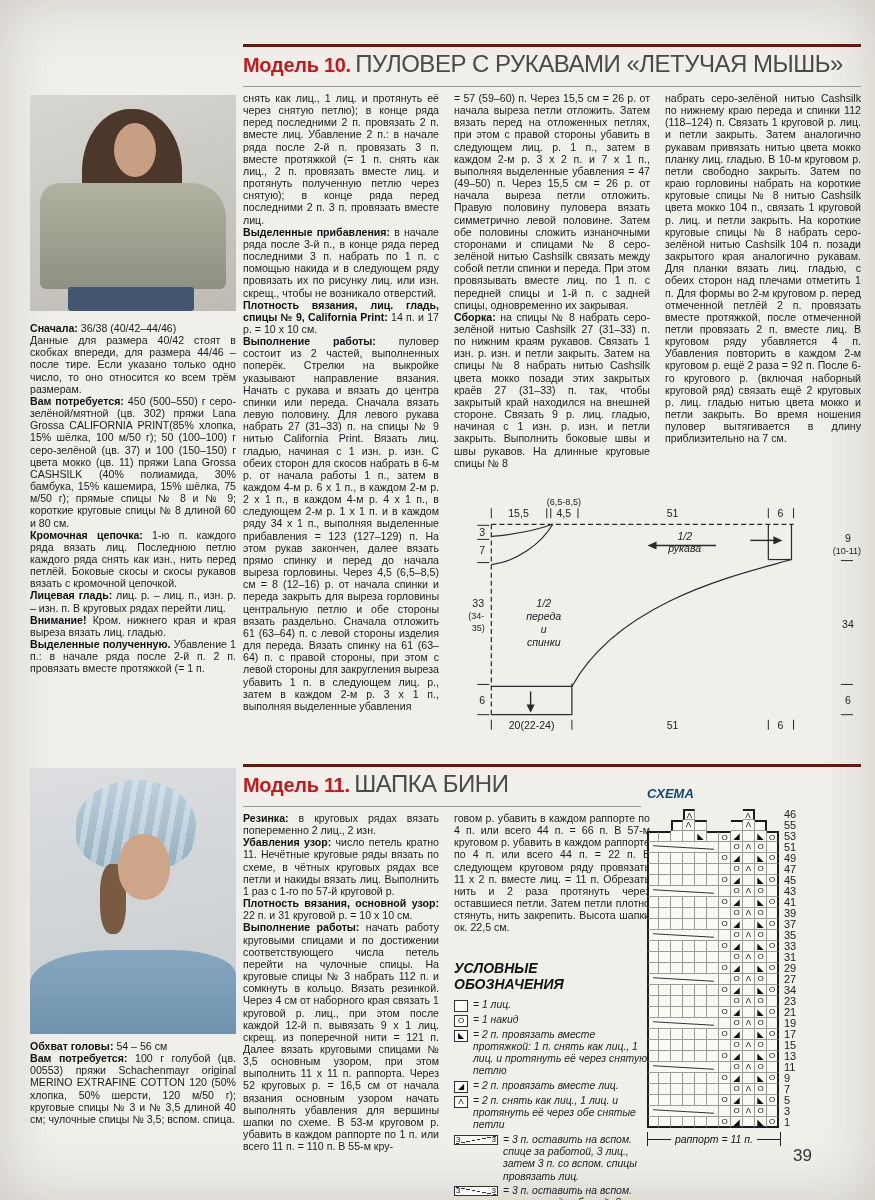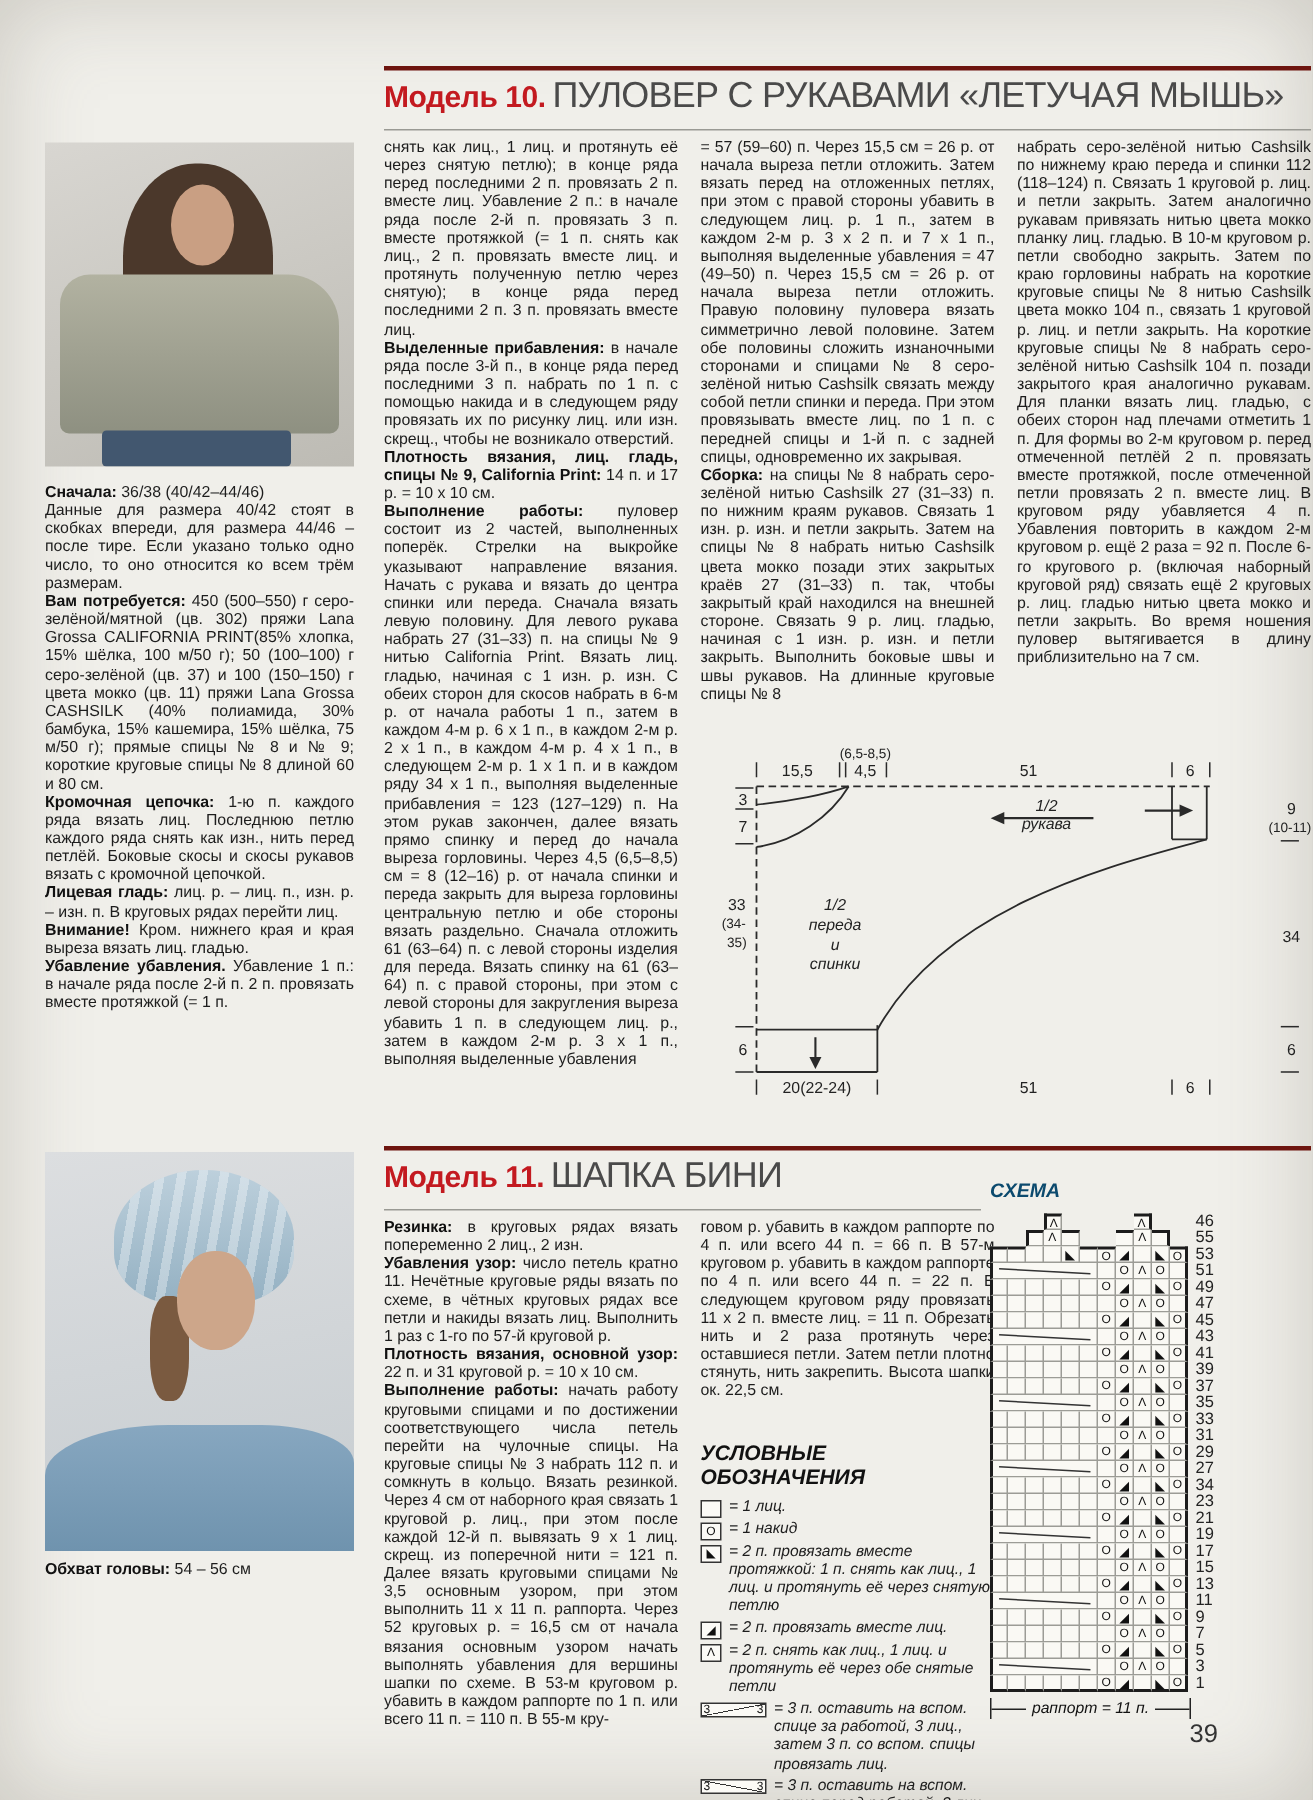--- a/index.html
+++ b/index.html
@@ -21,21 +21,21 @@
   .beanie:after{content:"";position:absolute;inset:0;background:repeating-linear-gradient(100deg,rgba(255,255,255,.35) 0 6px,rgba(0,0,0,0) 6px 14px);border-radius:inherit;}
   .face2{left:88px;top:66px;width:52px;height:66px;background:#cda68a;border-radius:48%;}
   .hair2{left:70px;top:96px;width:26px;height:70px;background:#7a5a40;border-radius:40%;}
   .top2{left:0px;top:182px;width:206px;height:84px;background:linear-gradient(#87a7c0,#6f93ae);border-radius:40% 30% 0 0;}
   .sidetext{position:absolute;left:0;width:206px;}
   .st1{top:322px;} .st2{top:1040px;}
   
   .para{margin:0;text-align:justify;font-size:10.6px;line-height:12.15px;color:#1d1d1d;}
   .para b{font-weight:bold;color:#111;}
   
-  .main{position:absolute;left:256px;top:0;width:618px;height:1200px;}
+  .main{position:absolute;left:243px;top:0;width:618px;height:1200px;}
   .rule-red{position:absolute;left:0;width:618px;height:3px;background:#6e150f;}
   .r1{top:44px;} .r2{top:764px;}
   .mhead{position:absolute;left:0;height:34px;white-space:nowrap;}
   .h1{top:50px;} .h2{top:770px;}
   .mlabel{font-weight:bold;color:#c31a20;font-size:20px;letter-spacing:-0.3px;}
   .mtitle{color:#4a4a4a;font-size:24px;letter-spacing:-0.5px;}
   .rule-thin{position:absolute;left:0;height:1px;background:#9a9a94;}
   .u1{top:86px;width:618px;} .u2{top:806px;width:398px;}
   .colwrap{position:absolute;left:0;top:92px;width:618px;height:662px;}
   .col{position:absolute;top:0;overflow:hidden;}
@@ -99,33 +99,34 @@
     </div>
 
     <div class="sidetext st1">
 
     <p class="para"><b>Сначала: </b><span>36/38 (40/42–44/46)</span></p>
         <p class="para"><b></b><span>Данные для размера 40/42 стоят в скобках впереди, для размера 44/46 – после тире. Если указано только одно число, то оно относится ко всем трём размерам.</span></p>
         <p class="para"><b>Вам потребуется: </b><span>450 (500–550) г серо-зелёной/мятной (цв. 302) пряжи Lana Grossa CALIFORNIA PRINT(85% хлопка, 15% шёлка, 100 м/50 г); 50 (100–100) г серо-зелёной (цв. 37) и 100 (150–150) г цвета мокко (цв. 11) пряжи Lana Grossa CASHSILK (40% полиамида, 30% бамбука, 15% кашемира, 15% шёлка, 75 м/50 г); прямые спицы № 8 и № 9; короткие круговые спицы № 8 длиной 60 и 80 см.</span></p>
         <p class="para"><b>Кромочная цепочка: </b><span>1-ю п. каждого ряда вязать лиц. Последнюю петлю каждого ряда снять как изн., нить перед петлёй. Боковые скосы и скосы рукавов вязать с кромочной цепочкой.</span></p>
         <p class="para"><b>Лицевая гладь: </b><span>лиц. р. – лиц. п., изн. р. – изн. п. В круговых рядах перейти лиц.</span></p>
         <p class="para"><b>Внимание! </b><span>Кром. нижнего края и края выреза вязать лиц. гладью.</span></p>
-        <p class="para"><b>Убавление убавления. </b><span>Убавление 1 п.: в начале ряда после 2-й п. 2 п. провязать вместе протяжкой (= 1 п.</span></p>
+        <p class="para"><b>Выделенные полученную. </b><span>Убавление 1 п.: в начале ряда после 2-й п. 2 п. провязать вместе протяжкой (= 1 п.</span></p>
       </div>
 
     <div class="photo photo2">
       <div class="ph beanie"></div>
       <div class="ph hair2"></div>
       <div class="ph face2"></div>
       <div class="ph top2"></div>
     </div>
 
     <div class="sidetext st2">
 
     <p class="para"><b>Обхват головы: </b><span>54 – 56 см</span></p>
+        <p class="para"><b>Вам потребуется: </b><span>100 г голубой (цв. 00553) пряжи Schachenmayr original MERINO EXTRAFINE COTTON 120 (50% хлопка, 50% шерсти, 120 м/50 г); круговые спицы № 3 и № 3,5 длиной 40 см; чулочные спицы № 3,5; вспом. спица.</span></p>
       </div>
   </aside>
 
   <div class="main">
 
     <div class="rule-red r1"></div>
     <div class="mhead h1">
       <span class="mlabel">Модель 10.</span>
       <span class="mtitle">ПУЛОВЕР С РУКАВАМИ «ЛЕТУЧАЯ МЫШЬ»</span>
     </div>

